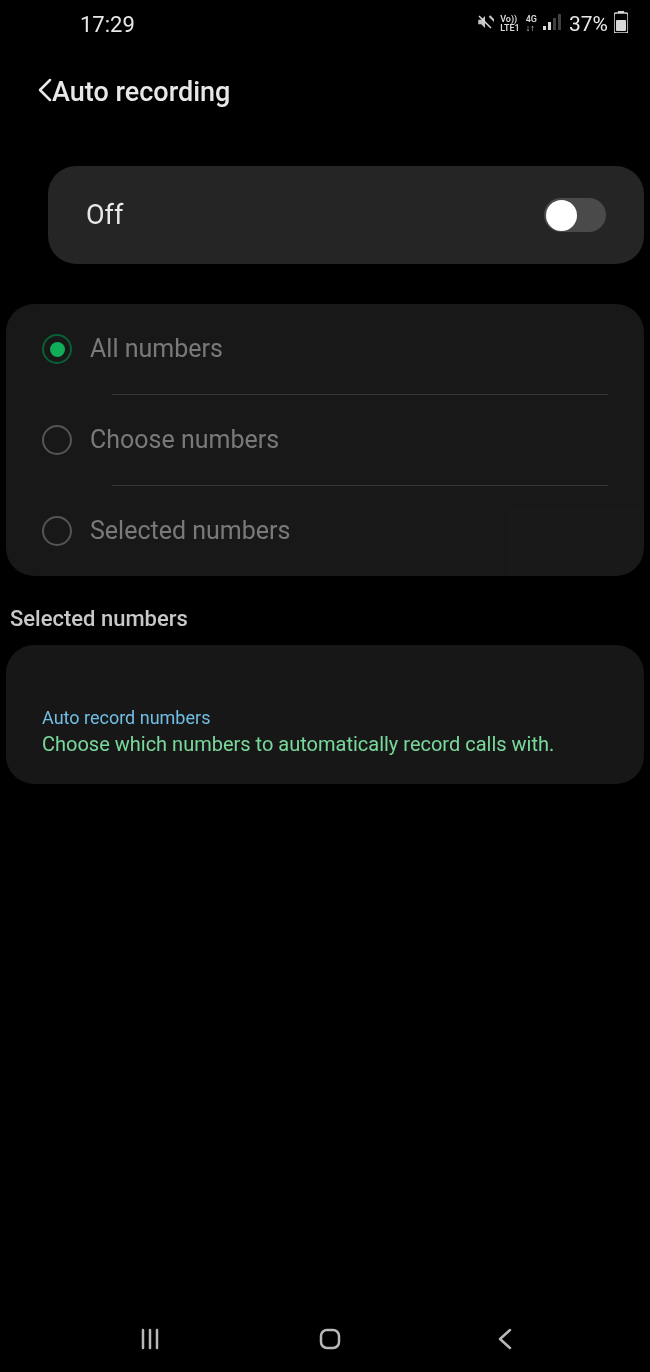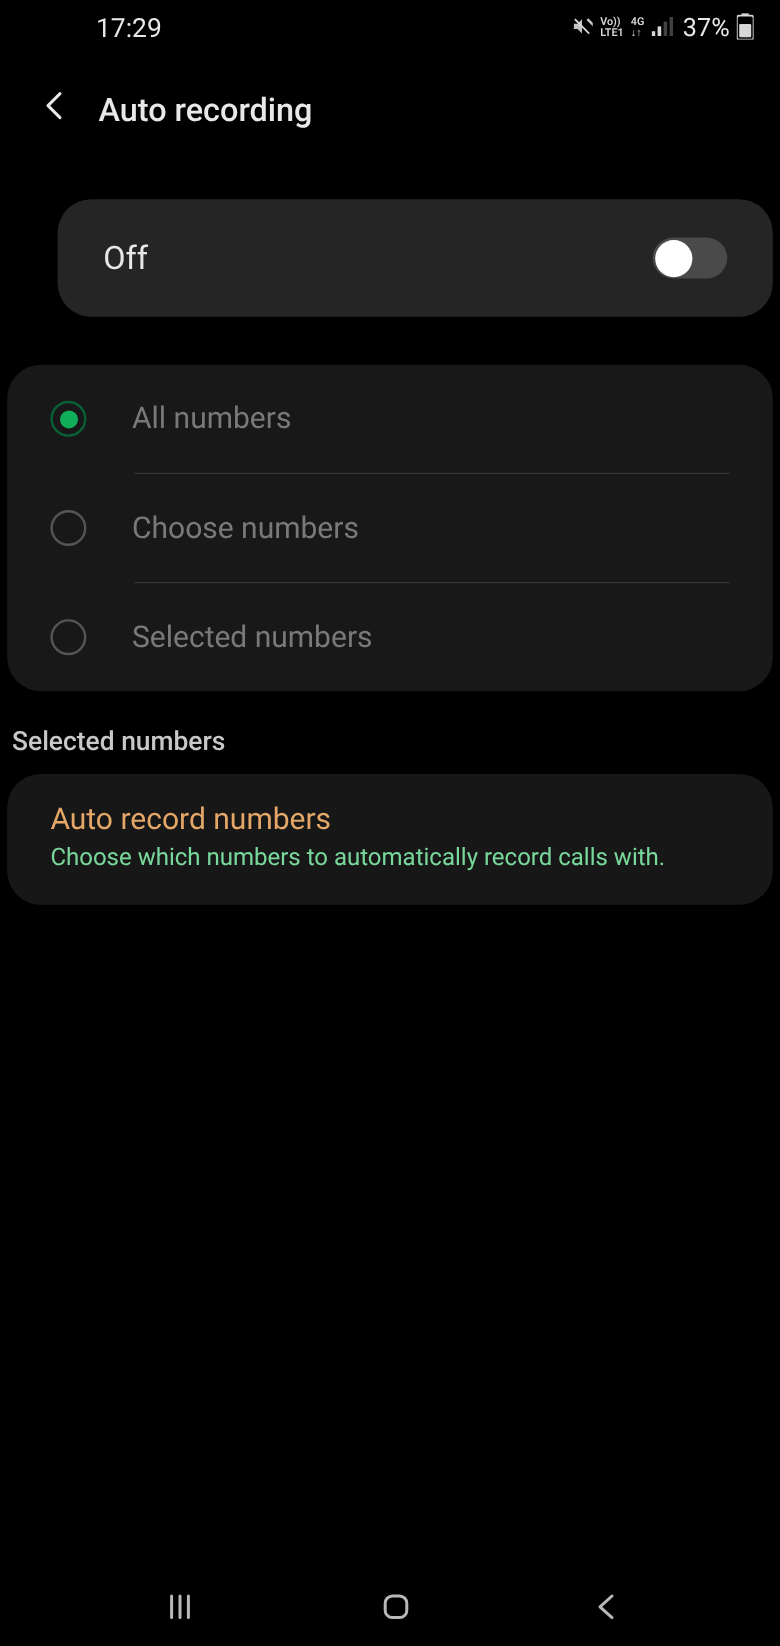--- a/index.html
+++ b/index.html
@@ -47,23 +47,22 @@
     
     .status-battery-text {
       font-size: 21px;
       color: #e8e8e8;
       margin-left: 2px;
     }
     
     
     .header {
       display: flex;
-      align-items: flex-start;
+      align-items: center;
       padding: 28px 22px 28px 38px;
-      gap: 30px;
     }
     
     .back-chevron {
       width: 14px;
       height: 24px;
     }
     
     .header-title {
       font-size: 27px;
       font-weight: 500;
@@ -111,23 +110,22 @@
     
     
     .radio-card {
       margin-top: 40px;
       background: #1a1a1a;
       opacity: 0.95;
     }
     
     .radio-item {
       display: flex;
-      align-items: center;
       padding: 30px 36px;
-      gap: 38px;
+      gap: 18px;
     }
     
     .radio-circle {
       width: 30px;
       height: 30px;
       border: 2px solid #5a5a5a;
       border-radius: 50%;
       flex-shrink: 0;
       display: flex;
       align-items: center;
@@ -166,23 +164,24 @@
     }
     
     
     .numbers-card {
       background: #1a1a1a;
       padding: 24px 36px 28px 36px;
       opacity: 0.9;
     }
     
     .numbers-title {
-      font-size: 25px;
-      color: #fdba74;
+      font-size: 18px;
+      color: #7dd3fc;
       margin-bottom: 4px;
+      margin-top: 38px;
     }
     
     .numbers-subtitle {
       font-size: 20px;
       color: #86efac;
     }
     
     
     .nav-bar {
       position: absolute;

